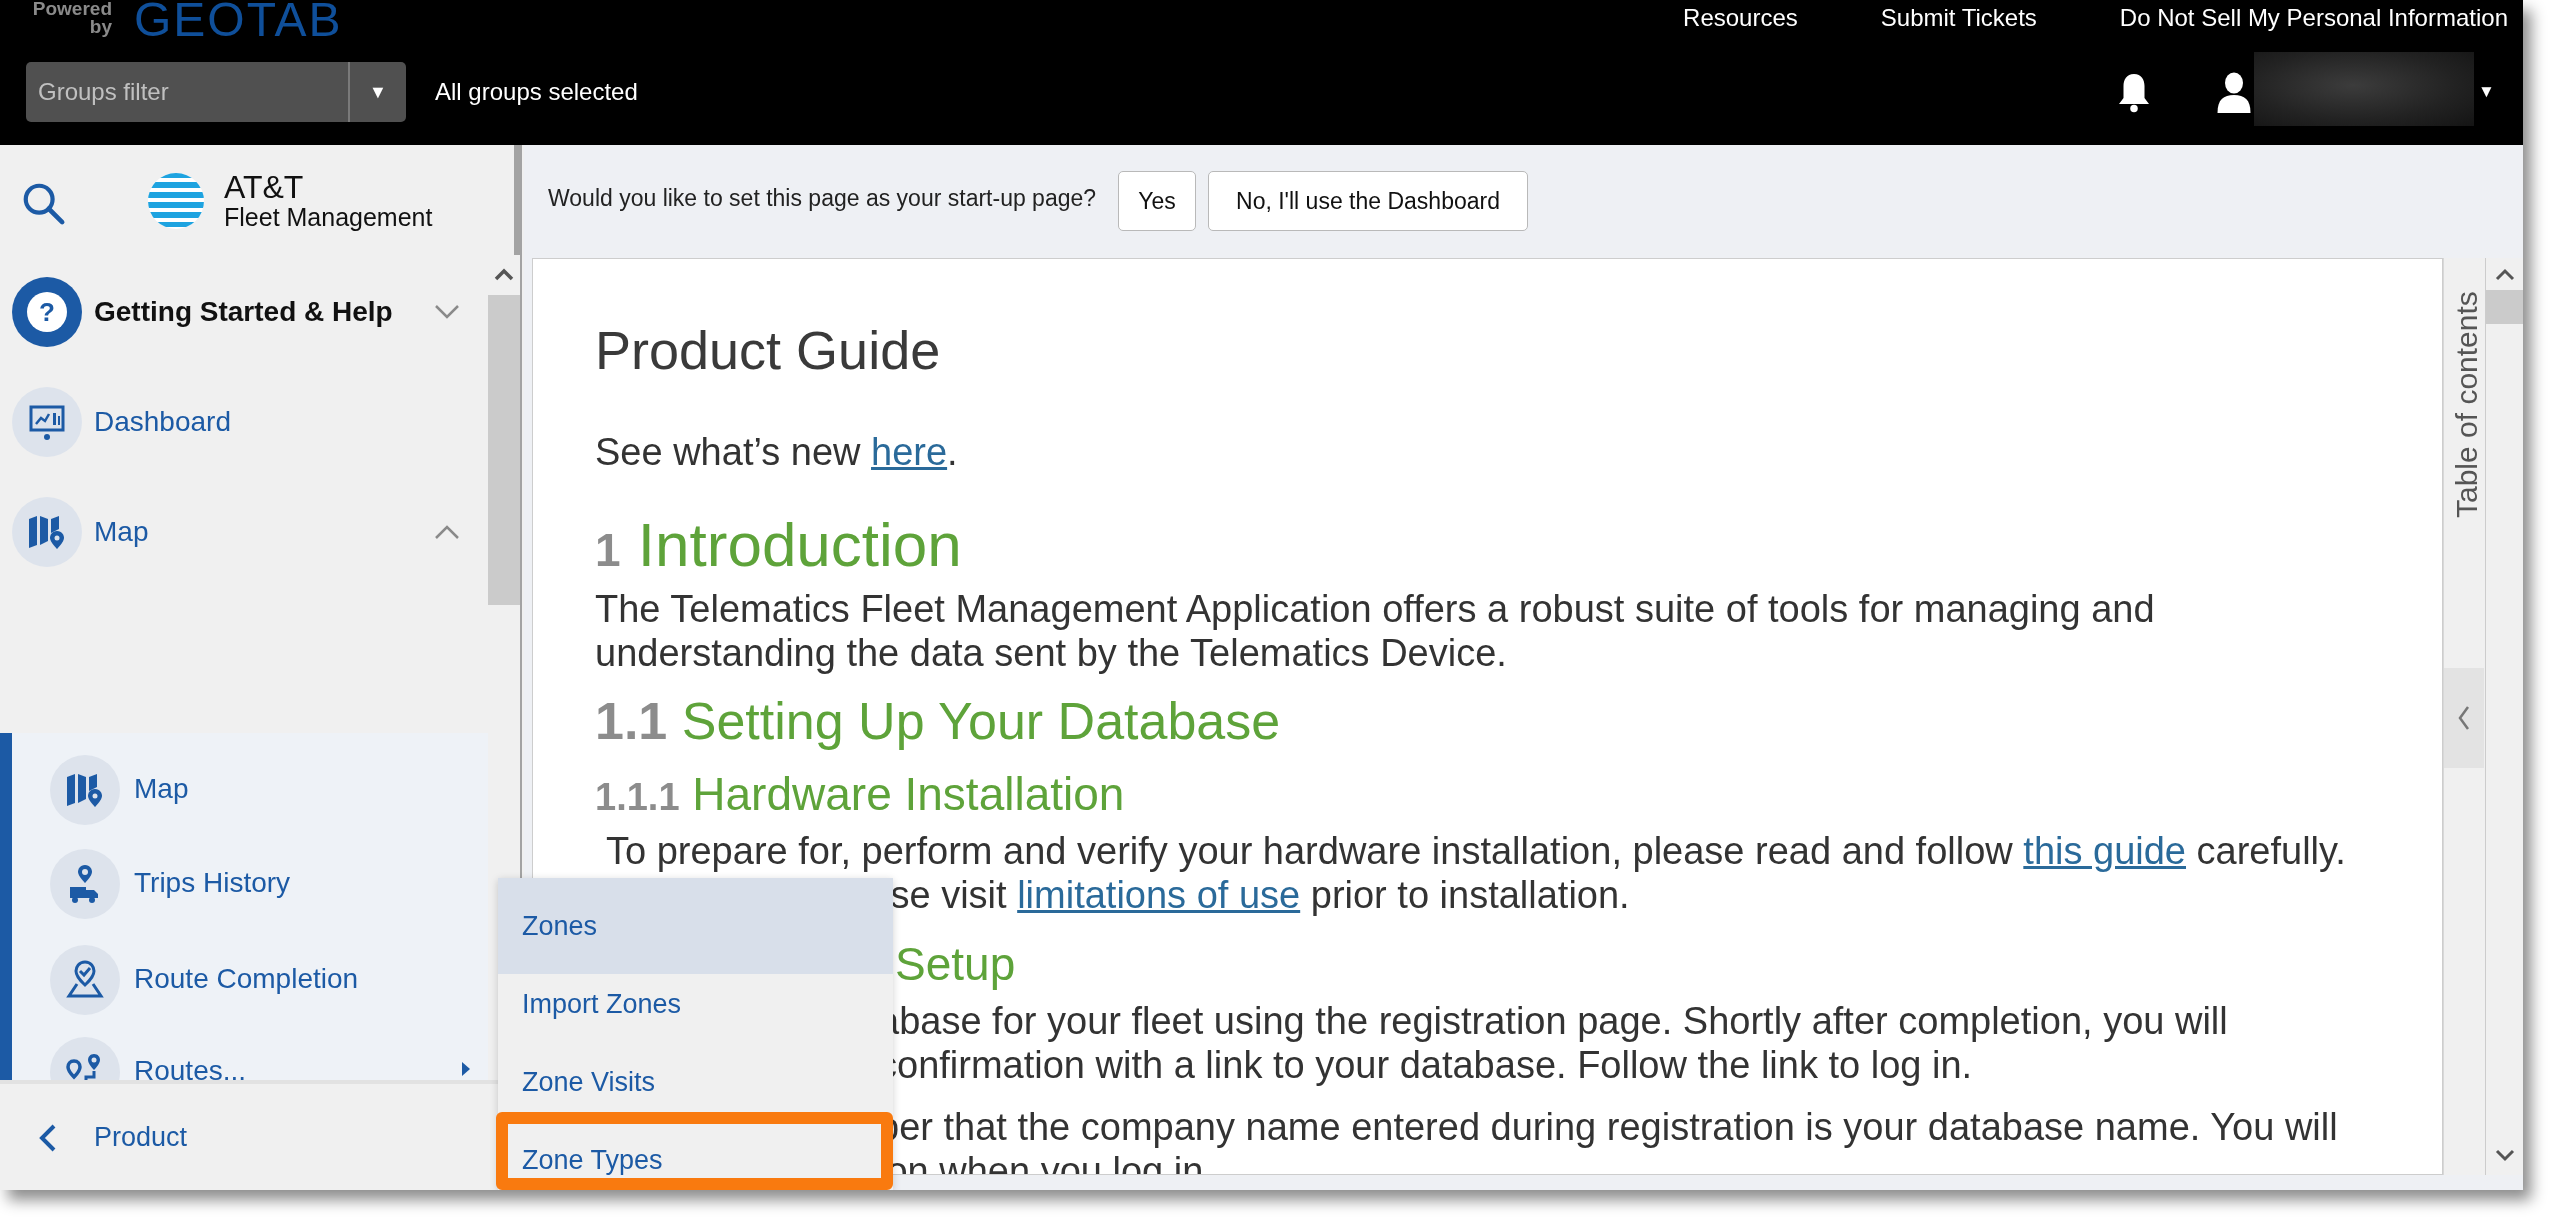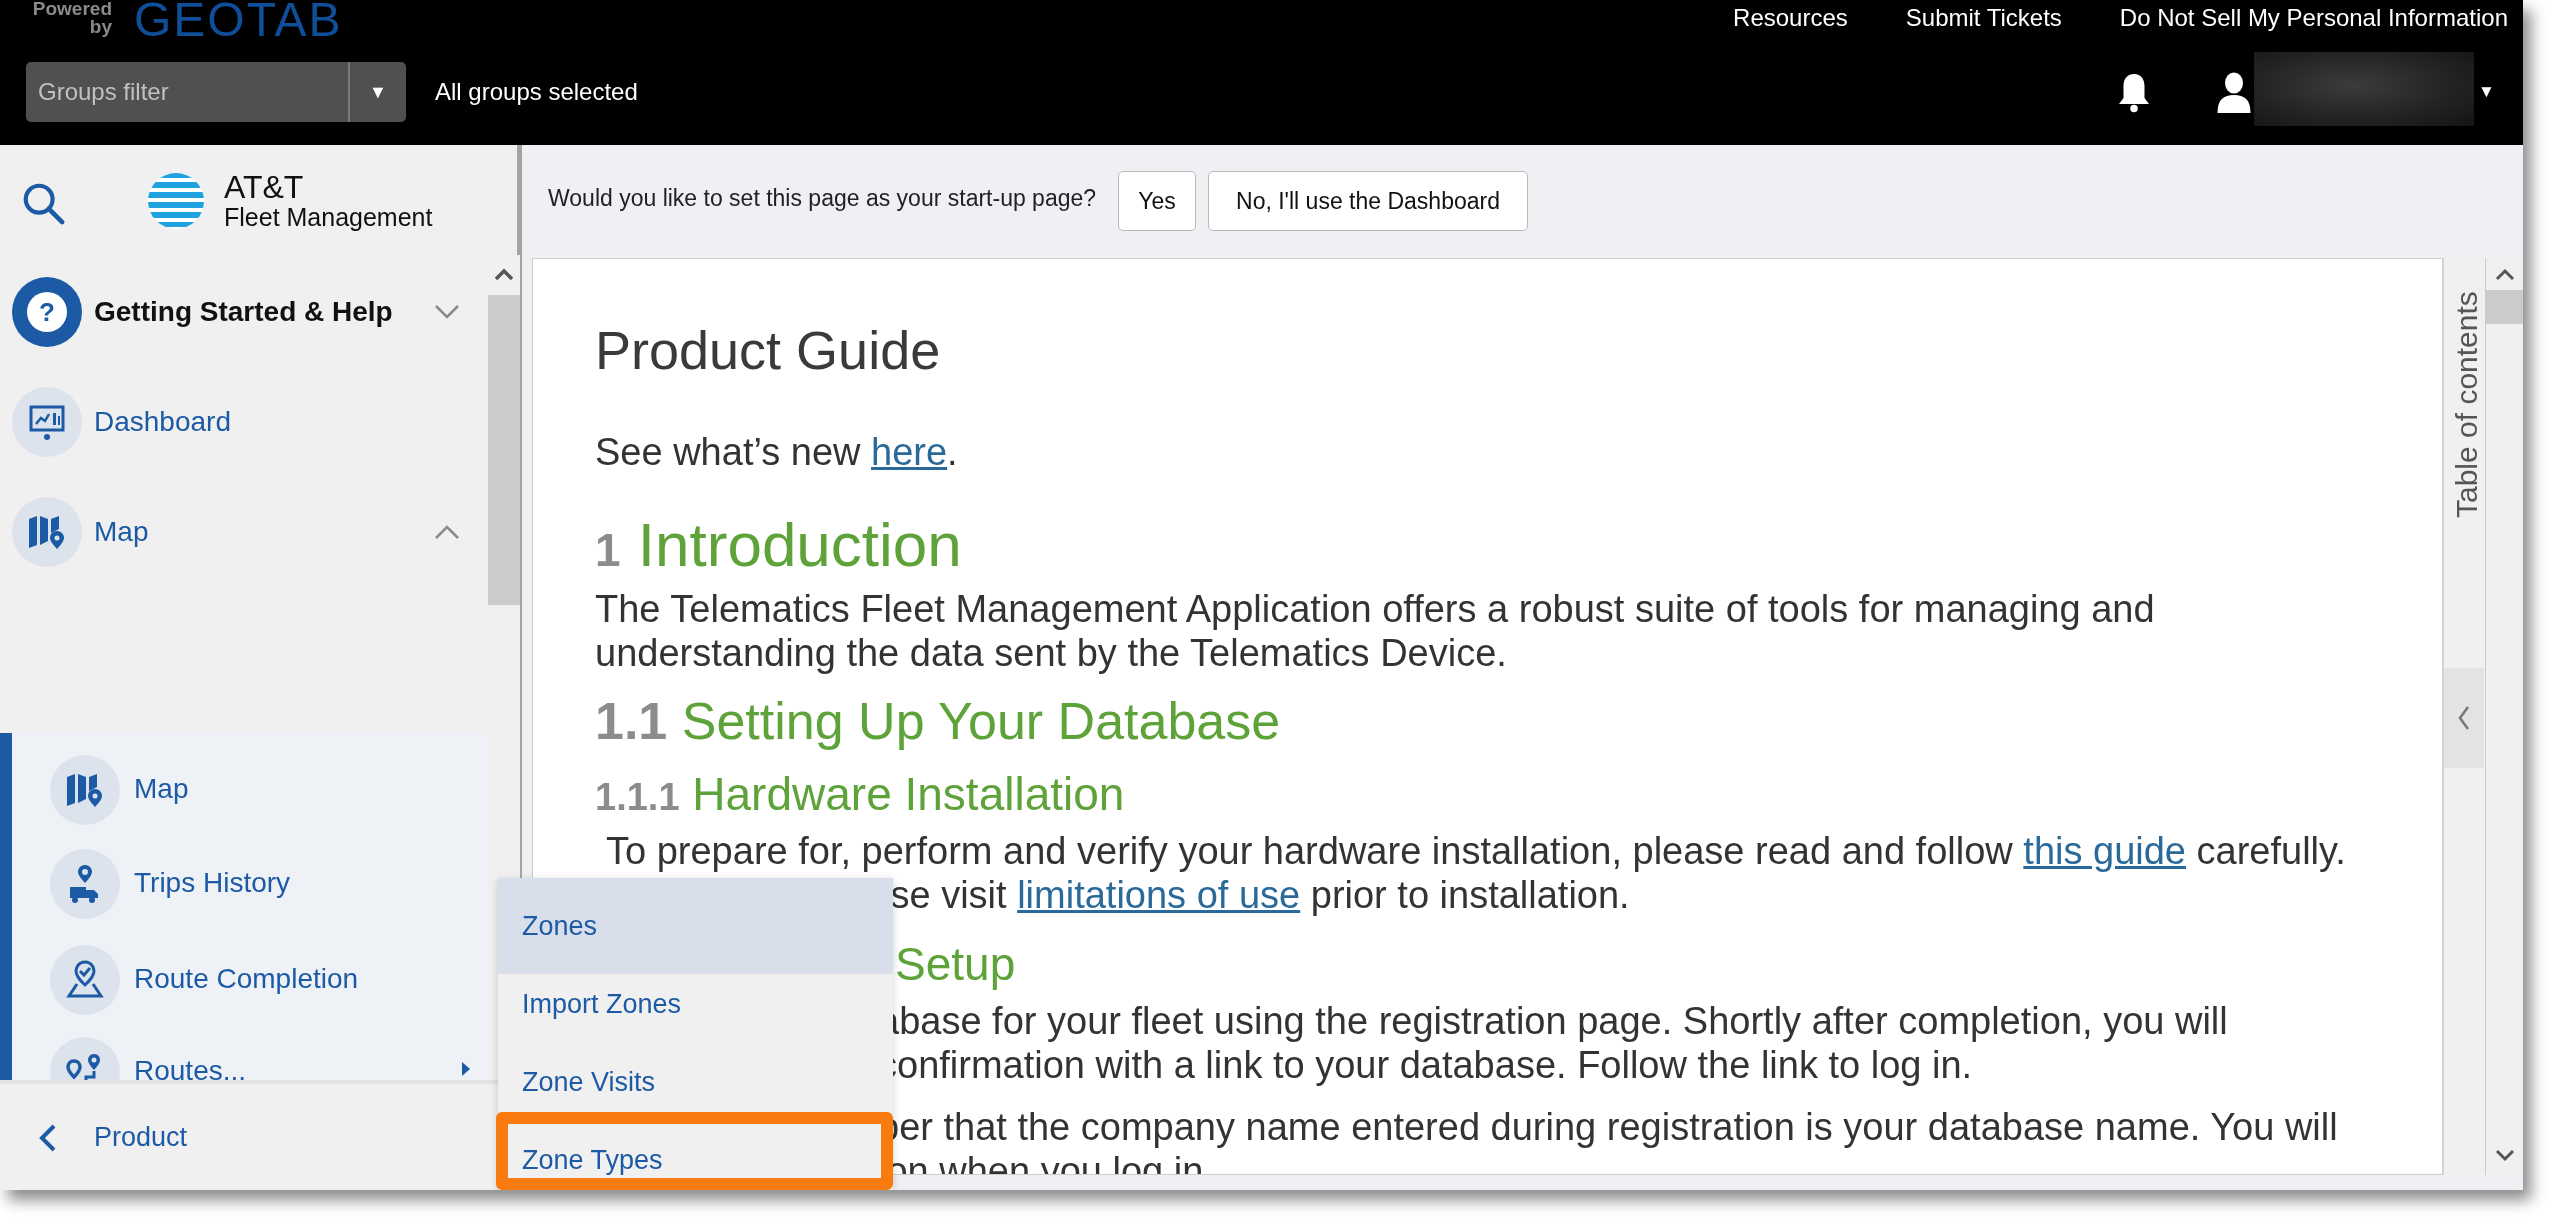--- a/index.html
+++ b/index.html
@@ -4,35 +4,35 @@
 <style>
   * { box-sizing: border-box; margin: 0; padding: 0; }
   html, body { width: 2560px; height: 1226px; background: #ffffff; overflow: hidden; font-family: "Liberation Sans", sans-serif; }
   #screen { position: absolute; left: 0; top: 0; width: 2523px; height: 1190px; background: #f0f0f0; overflow: hidden;
             box-shadow: 8px 10px 14px rgba(0,0,0,0.45); }
 
   
   #topbar { position: absolute; left: 0; top: 0; width: 2523px; height: 145px; background: #000; color: #fff; }
   .powered { position: absolute; left: 22px; top: 0px; color: #8a8a8a; font-size: 19px; line-height: 18px; text-align: right; width: 90px; font-weight: bold; }
   .geotab { position: absolute; left: 134px; top: -8px; font-size: 48px; color: #0f4f9a; letter-spacing: 2px; font-family: "Liberation Sans", sans-serif; }
-  .toplinks { position: absolute; right: 15px; top: 4px; display: flex; gap: 58px; font-size: 24px; }
+  .toplinks { position: absolute; right: 15px; top: 4px; display: flex; gap: 83px; font-size: 24px; }
   .toplinks span { color: #fff; cursor: pointer; }
   .groups { position: absolute; left: 26px; top: 62px; width: 380px; height: 60px; background: #505050; border-radius: 5px; display: flex; }
   .groups-input { flex: 1; background: transparent; border: none; color: #c8c8c8; font-size: 24px; padding-left: 12px; font-family: "Liberation Sans", sans-serif; outline: none; }
   .groups-input::placeholder { color: #c0c0c0; }
   .groups-drop { width: 60px; border-left: 2px solid #7a7a7a; display: flex; align-items: center; justify-content: center; color: #fff; font-size: 18px; cursor: pointer; }
   .allgroups { position: absolute; left: 435px; top: 78px; font-size: 24px; color: #fff; }
   .bell { position: absolute; left: 2116px; top: 70px; width: 36px; height: 44px; cursor: pointer; }
   .user-ico { position: absolute; left: 2216px; top: 70px; width: 36px; height: 44px; }
   .user-name { position: absolute; left: 2254px; top: 52px; width: 220px; height: 74px;
                background: radial-gradient(ellipse at 45% 45%, #3c3c3c 0%, #222 60%, #141414 100%); cursor: pointer; }
   .user-caret { position: absolute; left: 2478px; top: 82px; color: #fff; font-size: 17px; cursor: pointer; }
 
   
-  #sidebar { position: absolute; left: 0; top: 145px; width: 522px; height: 1045px; background: #f0f0f0; border-right: 5px solid #a3a3a3; }
+  #sidebar { position: absolute; left: 0; top: 145px; width: 522px; height: 1045px; background: #f0f0f0; border-right: 8px solid #a3a3a3; }
   .sb-search { position: absolute; left: 20px; top: 35px; width: 46px; height: 46px; cursor: pointer; }
   .att-logo { position: absolute; left: 146px; top: 26px; width: 60px; height: 60px; }
   .att-t1 { position: absolute; left: 224px; top: 24px; font-size: 32px; color: #111; }
   .att-t2 { position: absolute; left: 224px; top: 58px; font-size: 25px; color: #111; }
   #nav { position: absolute; left: 0; top: 110px; width: 488px; height: 825px; overflow: hidden; }
   .nav-item { position: absolute; left: 0; width: 488px; height: 94px; display: flex; align-items: center; cursor: pointer; }
   .nav-circle { position: absolute; left: 12px; width: 70px; height: 70px; border-radius: 50%; background: #dde3ec; display: flex; align-items: center; justify-content: center; }
   .nav-label { position: absolute; left: 94px; font-size: 28px; color: #1c5aa5; }
   .nav-chev { position: absolute; left: 432px; width: 30px; height: 20px; }
   #submenu { position: absolute; left: 0; top: 478px; width: 488px; height: 480px; background: #eef2f7; }

